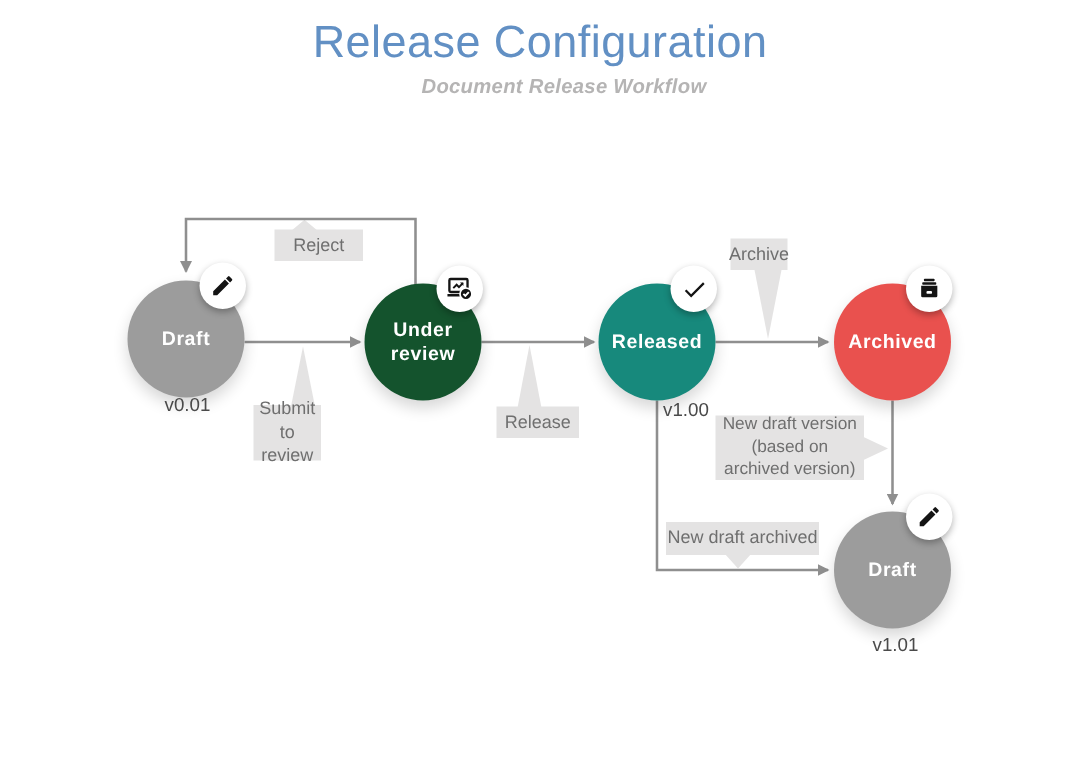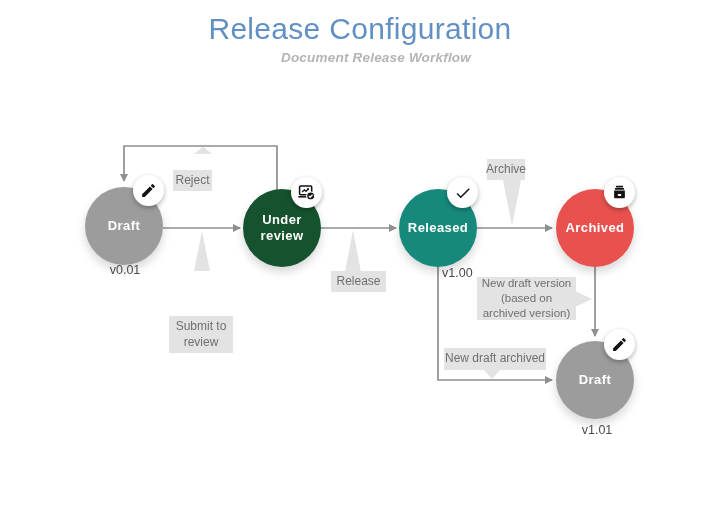--- a/index.html
+++ b/index.html
@@ -120,23 +120,23 @@
   <div class="node" style="left: 556px; top: 341px; background: rgb(156, 156, 156);">
     <span class="lbl">Draft</span>
     <span class="badge">
       <svg width="17" height="17" viewBox="0 0 24 24" fill="#141414">
         <path d="M3 17.25V21h3.75L17.81 9.94l-3.75-3.75L3 17.25zM20.71 7.04c.39-.39.39-1.02 0-1.41l-2.34-2.34a1 1 0 0 0-1.41 0l-1.83 1.83 3.75 3.75 1.83-1.83z"></path>
       </svg>
     </span>
   </div>
   <div class="version" style="left:572px;top:423px;text-align:center;">v1.01</div>
 
-  <div class="clabel" style="left:173px;top:153px;width:39px;height:21px;margin-top:17px;">Reject</div>
+  <div class="clabel" style="left:183px;top:153px;width:59px;height:21px;">Reject</div>
 
-  <div class="clabel" style="left:169px;top:270px;width:64px;height:37px;padding:2px;margin-top:46px;">Submit to review</div>
+  <div class="clabel" style="left:169px;top:270px;width:45px;height:37px;padding:2px;">Submit to review</div>
 
   <div class="clabel" style="left:331px;top:271px;width:55px;height:21px;">Release</div>
 
   <div class="clabel" style="left:487px;top:159px;width:38px;height:21px;">Archive</div>
 
   <div class="clabel" style="left:477px;top:277px;width:99px;height:43px;font-size:11.5px;padding:2px;">New draft version (based on archived version)</div>
 
   <div class="clabel" style="left:444px;top:348px;width:102px;height:22px;">New draft archived</div>
 
 </div>

